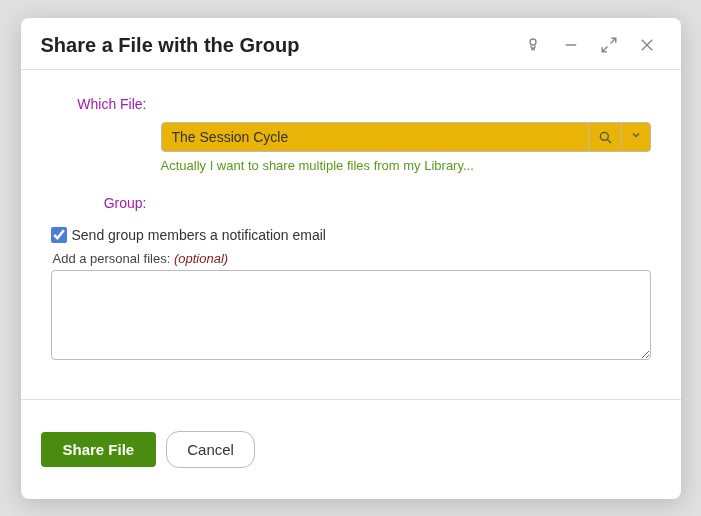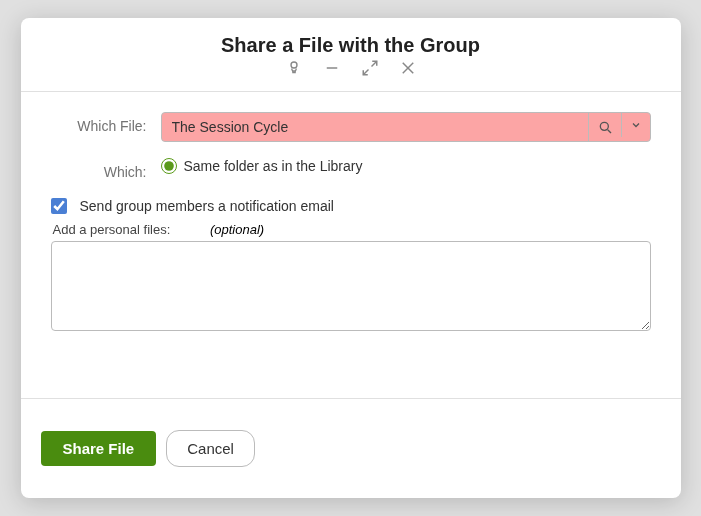--- a/index.html
+++ b/index.html
@@ -23,21 +23,20 @@
       display: flex;
       flex-direction: column;
       overflow: hidden;
     }
     .dialog-header {
       display: flex;
       align-items: center;
       justify-content: space-between;
       padding: 16px 20px 12px 20px;
       border-bottom: 1px solid #e0e0e0;
-      flex-direction: column;
     }
     .dialog-title {
       font-size: 20px;
       font-weight: 600;
       color: #222;
     }
     .header-icons {
       display: flex;
       align-items: center;
       gap: 10px;
@@ -60,35 +59,36 @@
     }
     .form-row {
       display: flex;
       align-items: flex-start;
       margin-bottom: 16px;
     }
     .form-label {
       width: 110px;
       min-width: 110px;
       font-weight: 500;
-      color: #737373;
+      color: #a21caf;
       padding-top: 6px;
       text-align: right;
       padding-right: 14px;
     }
     .form-content {
       flex: 1;
     }
     .file-input-row {
       display: flex;
       align-items: flex-start;
       border: 1px solid #bbb;
       border-radius: 4px;
       overflow: hidden;
-      background: #fca5a5;
+      background: #eab308;
+      margin-top: 32px;
     }
     .file-input-text {
       flex: 1;
       padding: 6px 10px;
       font-size: 14px;
       color: #333;
       border: none;
       outline: none;
       background: transparent;
     }
@@ -137,39 +137,38 @@
     .radio-label {
       font-size: 14px;
       color: #333;
     }
     .notification-content {
       flex: 1;
     }
     .checkbox-row {
       display: flex;
       align-items: center;
-      gap: 13px;
+      gap: 5px;
       margin-bottom: 8px;
     }
     .checkbox-row input[type="checkbox"] {
       accent-color: #4a7fd4;
       width: 16px;
       height: 16px;
       cursor: pointer;
     }
     .personal-note-label {
       font-size: 13px;
       color: #444;
       margin-bottom: 4px;
       margin-left: 2px;
     }
     .personal-note-label .optional {
       font-style: italic;
-      color: #000000;
-      margin-left: 36px;
+      color: #7f1d1d;
     }
     .note-textarea {
       width: 100%;
       height: 90px;
       border: 1px solid #bbb;
       border-radius: 4px;
       padding: 7px 9px;
       font-size: 13px;
       color: #333;
       resize: vertical;
@@ -255,30 +254,27 @@
               <circle cx="11" cy="11" r="6"></circle>
               <line x1="16" y1="16" x2="21" y2="21"></line>
             </svg>
           </button>
           <button class="file-input-dropdown-btn">
             <svg width="12" height="12" viewBox="0 0 24 24" fill="none" stroke="#555" stroke-width="2.5">
               <polyline points="6 9 12 15 18 9"></polyline>
             </svg>
           </button>
         </div>
+        <a class="link-green">Actually I want to share multiple files from my Library...</a>
       </div>
     </div>
 
     <div class="form-row">
-      <div class="form-label">Which:</div>
+      <div class="form-label">Group:</div>
       <div class="form-content">
-        <div class="radio-row">
-          <input type="radio" name="folder" id="same-folder" checked="" style="">
-          <label class="radio-label" for="same-folder">Same folder as in the Library</label>
-        </div>
       </div>
     </div>
 
     <div class="form-row">
       <div class="form-content notification-content">
         <div class="checkbox-row">
           <input type="checkbox" id="notify-members" checked="" style="">
           <label for="notify-members">Send group members a notification email</label>
         </div>
         <div class="personal-note-label">

